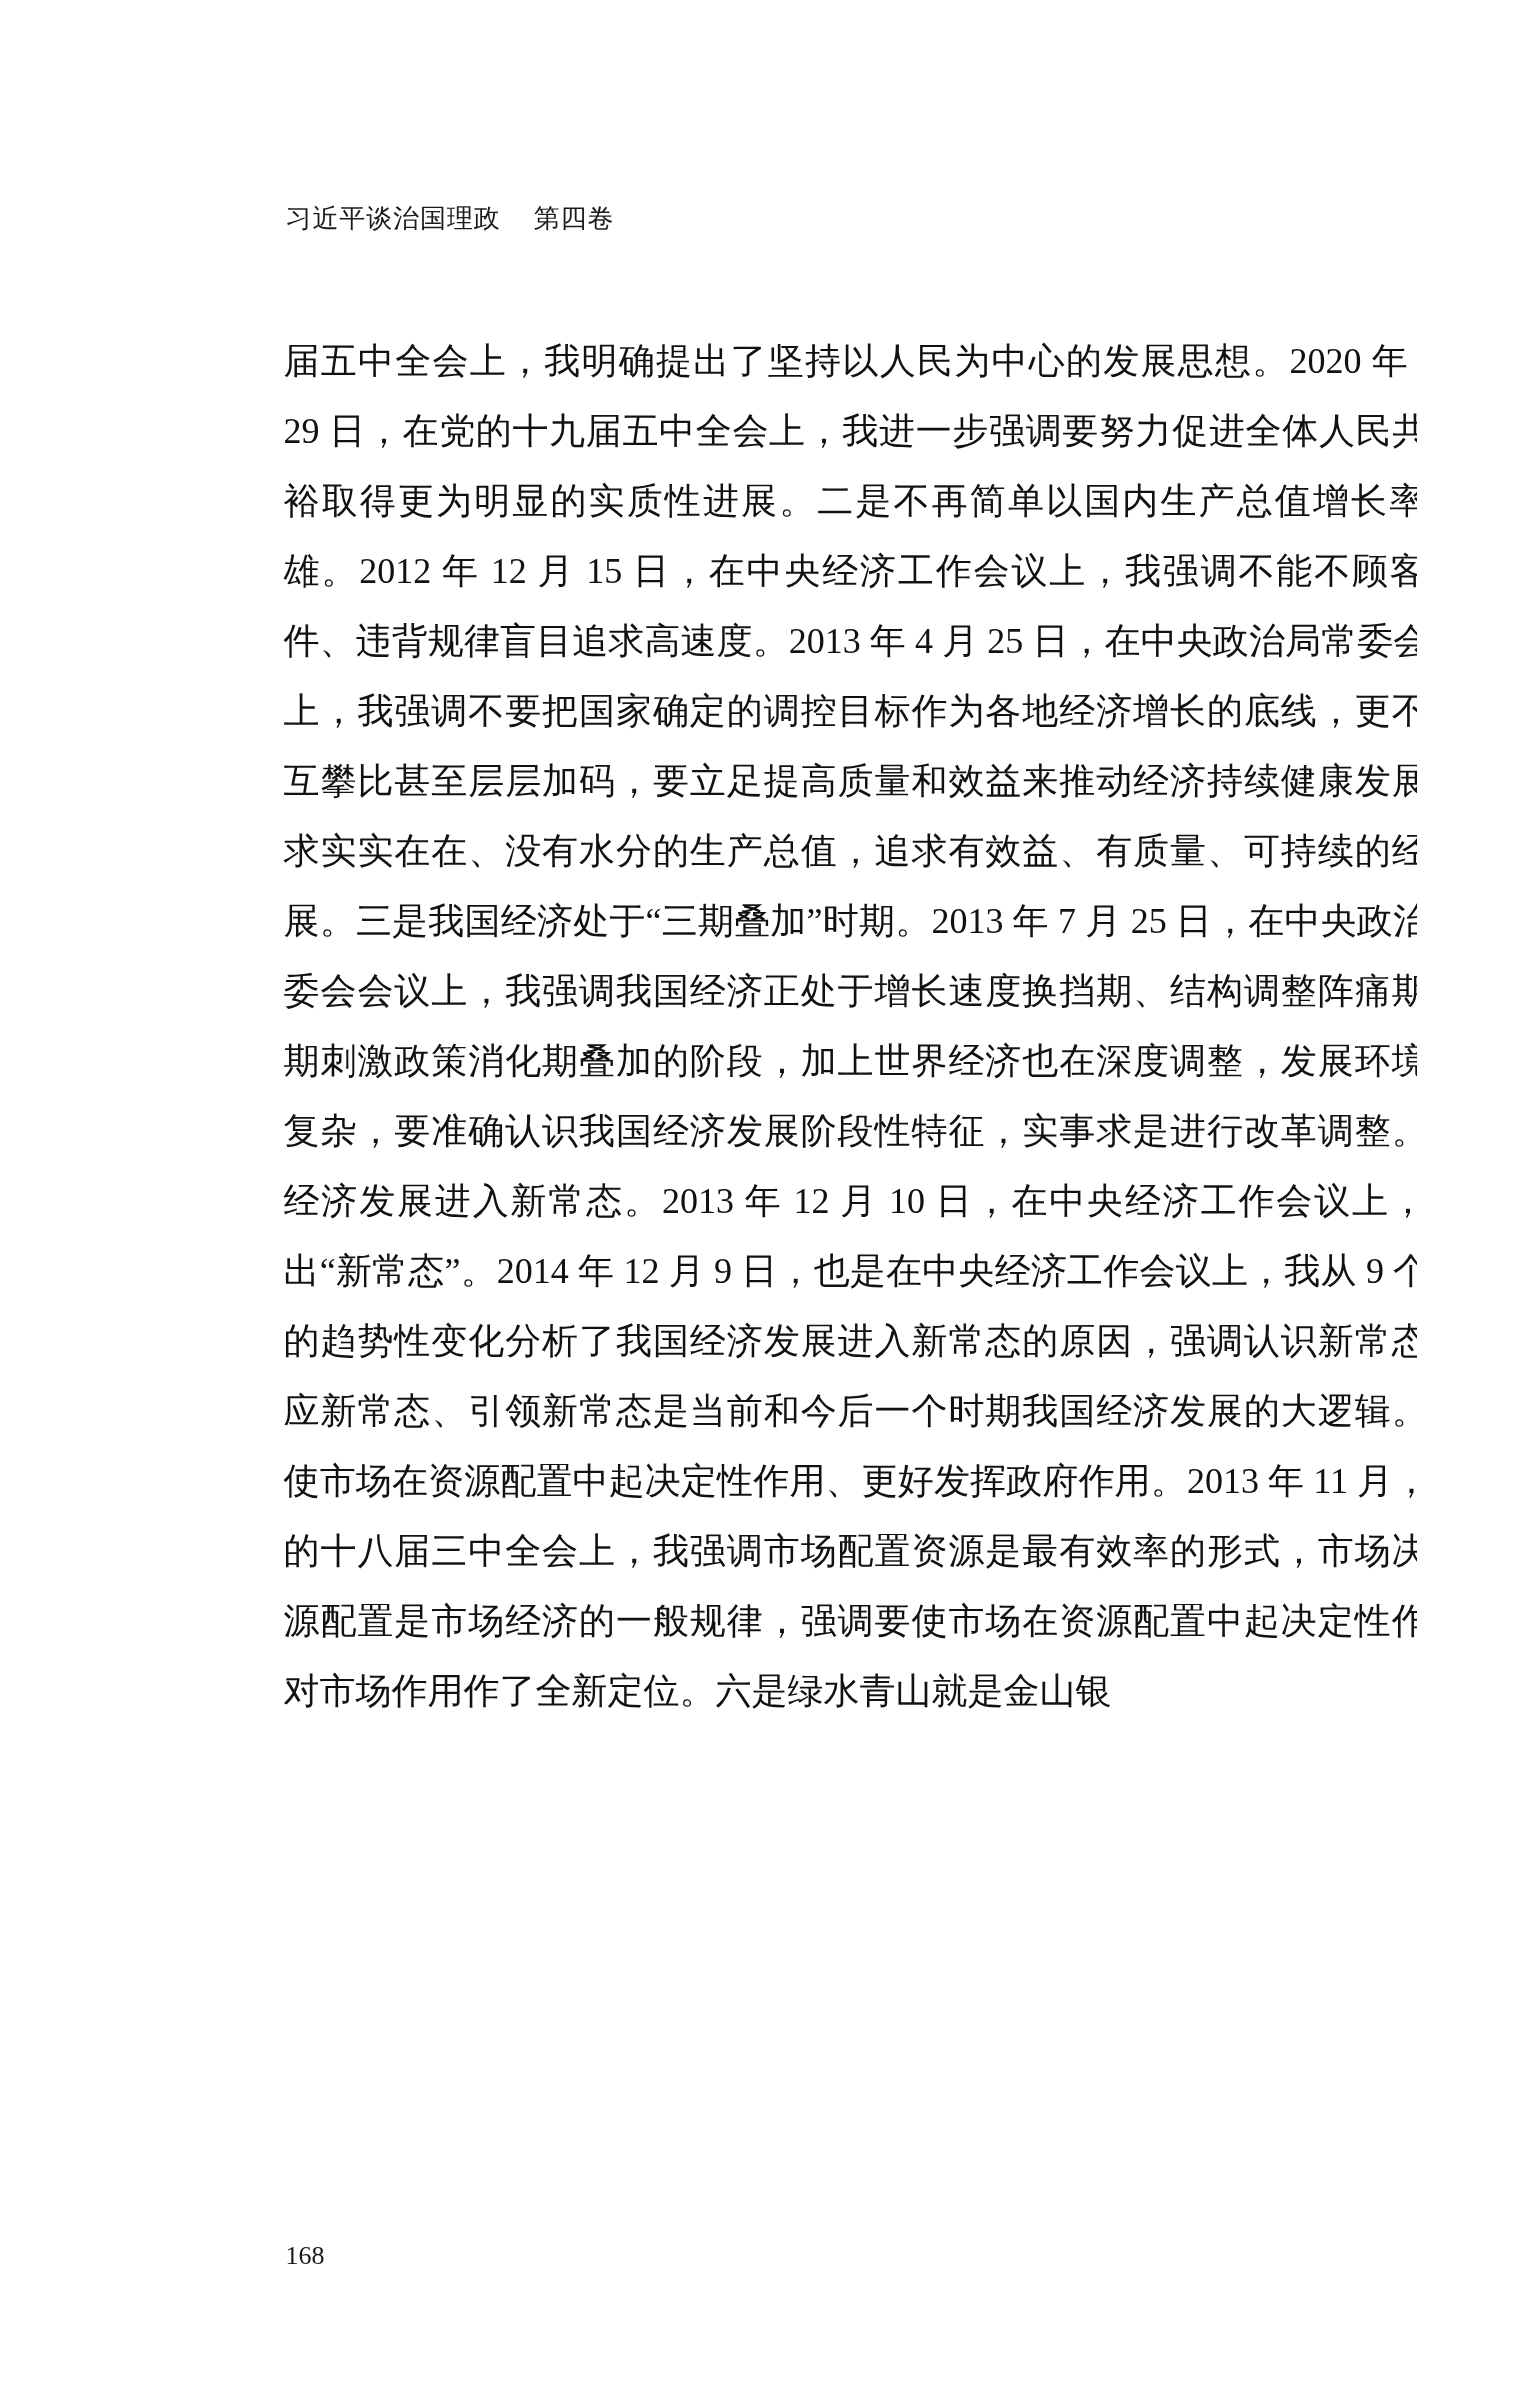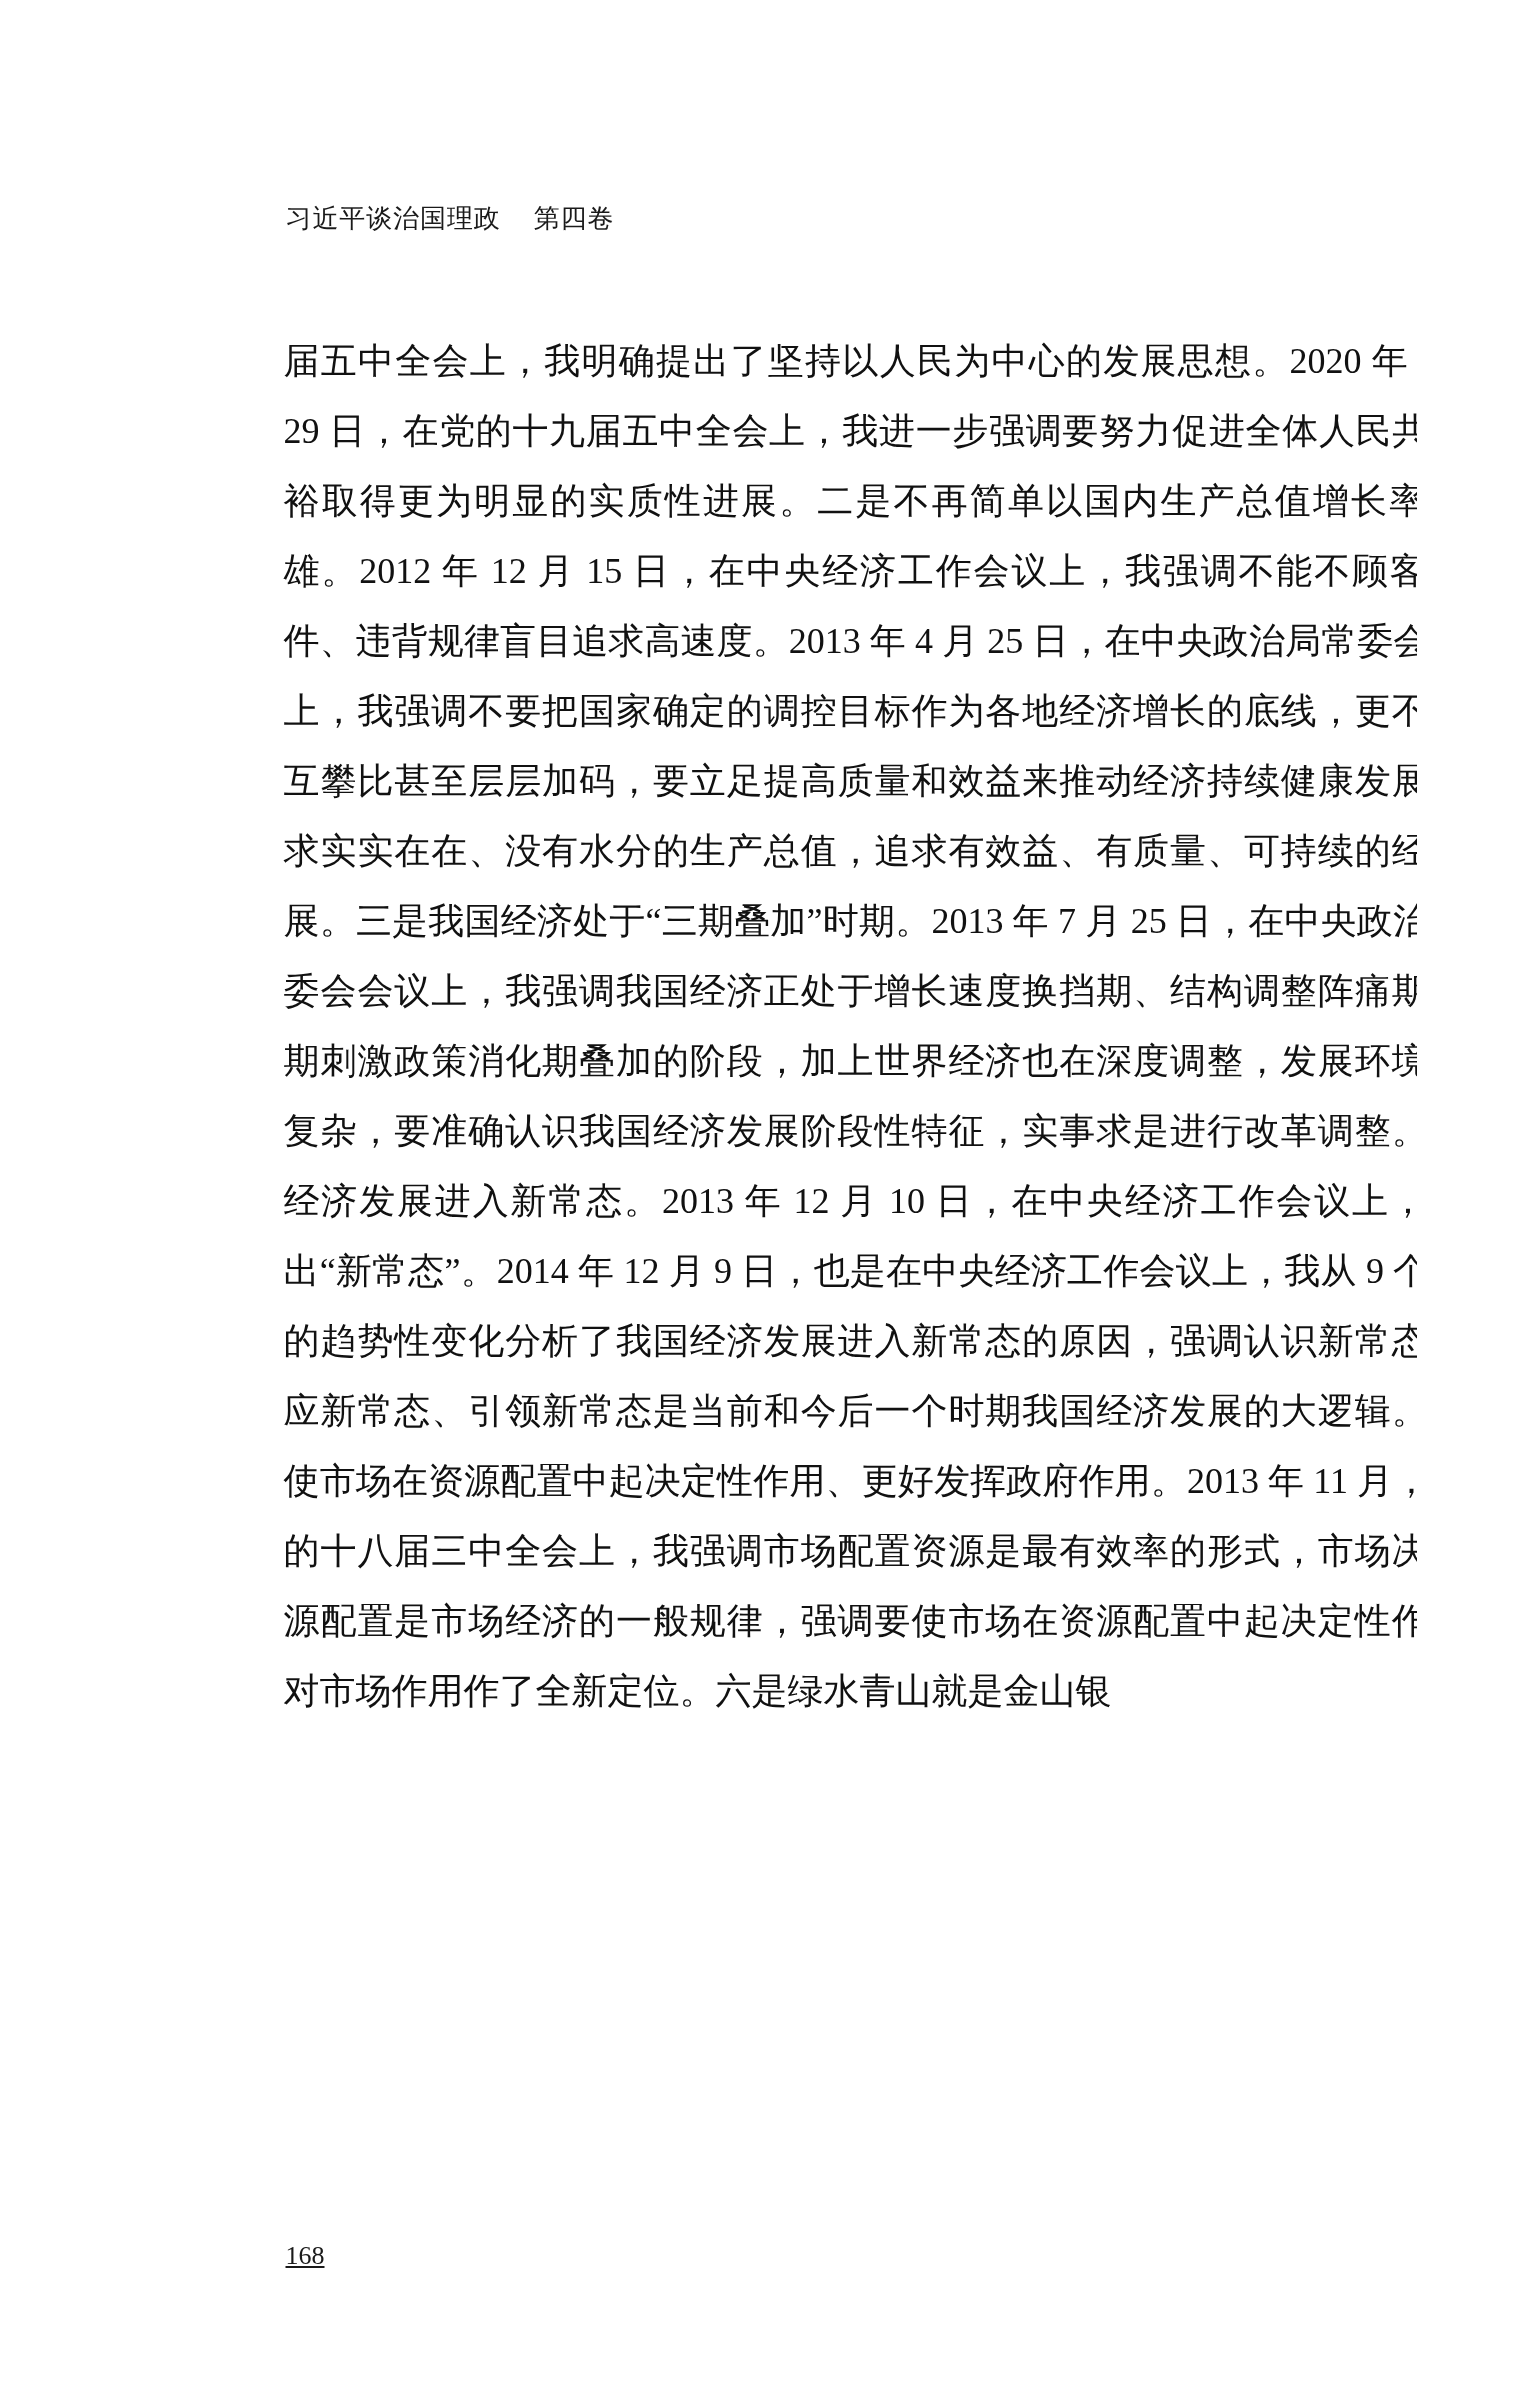--- a/index.html
+++ b/index.html
@@ -45,21 +45,20 @@
     margin: 0;
     text-indent: 0;
   }
   .folio {
     position: absolute;
     left: 163px;
     top: 2229px;
     font-size: 26px;
     color: #1a1a1a;
     font-family: "Liberation Serif", "DejaVu Serif", serif;
-    text-decoration: underline;
   }
 </style>
 </head>
 <body>
 
 <div class="page">
 
   <div class="header">
     <span>习近平谈治国理政</span><span class="vol">第四卷</span>
   </div>

